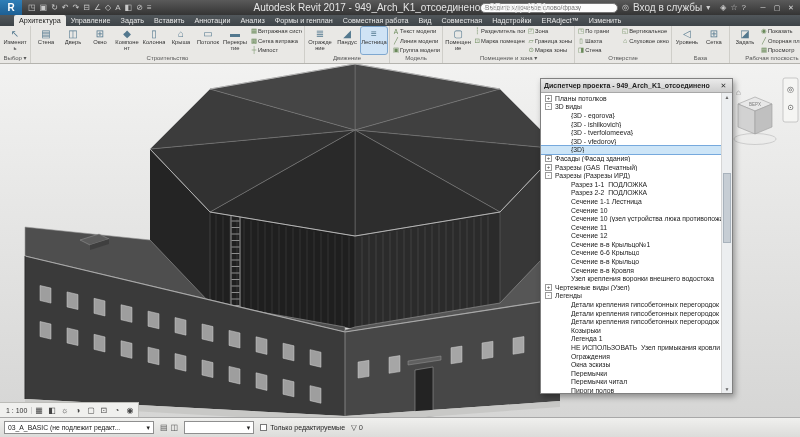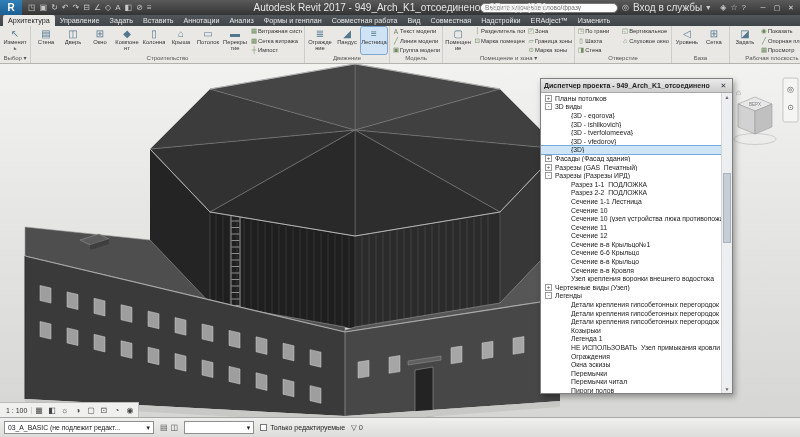--- a/index.html
+++ b/index.html
@@ -13,21 +13,21 @@
   .qat span{font-size:8px;color:#c9c9c9;line-height:15px;}
   .tb-title{position:absolute;left:50%;transform:translateX(-50%);font-size:10px;color:#e6e6e6;white-space:nowrap;}
   .tb-right{margin-left:auto;display:flex;align-items:center;gap:4px;padding-right:2px;}
   .search{width:138px;height:10px;font-size:6.5px;border:1px solid #777;background:#fdfdfd;border-radius:5px;padding:0 4px;color:#333;}
   .tb-ico{font-size:8px;color:#cfcfcf;}
   .signin{font-size:10px;color:#e0e0e0;white-space:nowrap;}
   .winbtns{display:flex;}
   .winbtns span{font-size:7px;color:#ddd;width:14px;text-align:center;line-height:15px;}
 
   
-  .tabrow{position:absolute;top:15px;left:0;right:0;height:11px;background:linear-gradient(#51575b,#3e4448);display:flex;align-items:flex-end;padding-left:3px;}
+  .tabrow{position:absolute;top:15px;left:0;right:0;height:11px;background:linear-gradient(#51575b,#3e4448);display:flex;align-items:flex-end;padding-left:14px;}
   .tab{font-size:7.2px;color:#e8e8e8;padding:0 5px;height:11px;line-height:11px;white-space:nowrap;}
   .tab.active{background:#e9e8e5;color:#222;border-radius:2px 2px 0 0;}
 
   
   .ribbon{position:absolute;top:26px;left:0;right:0;height:38px;background:#e9e8e5;border-bottom:1px solid #b4b3ae;display:flex;overflow:hidden;}
   .rpanel{display:flex;flex-direction:column;border-right:1px solid #cfcec9;padding:1px 2px 0;}
   .rbtns{flex:1;display:flex;align-items:stretch;gap:2px;}
   .plabel{height:9px;font-size:6px;color:#555;text-align:center;line-height:9px;white-space:nowrap;overflow:hidden;}
   .bigrow{display:flex;gap:1px;}
   .bigbtn{width:26px;display:flex;flex-direction:column;align-items:center;padding-top:1px;border-radius:2px;}

